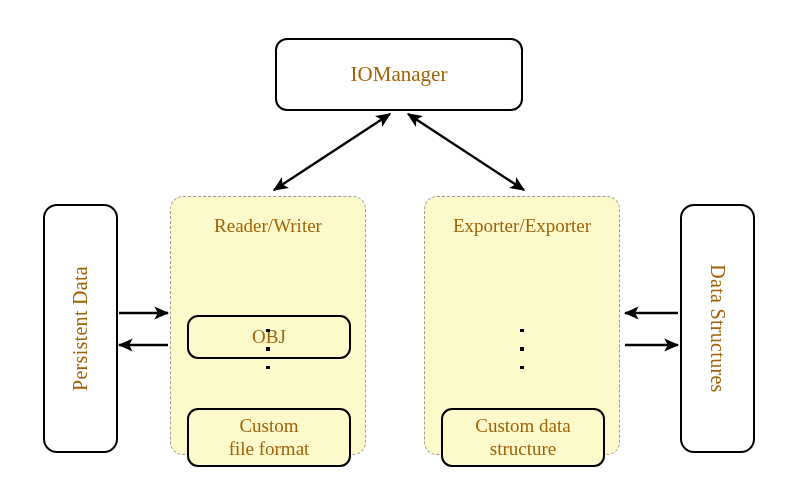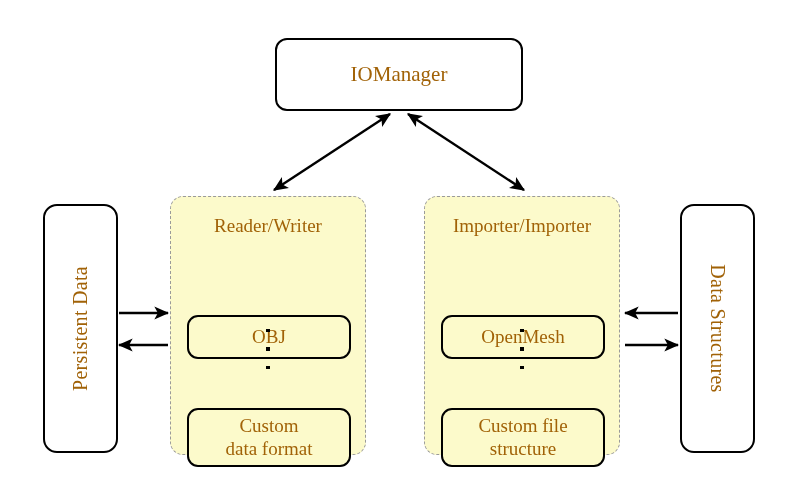--- a/index.html
+++ b/index.html
@@ -160,41 +160,38 @@
 
     <div class="vdots">
       <span></span>
         <span></span>
         <span></span>
     </div>
 
     <div class="inner-box second">
       <span>
         <span>Custom</span><br>
-        <span>data format</span>
+        <span>file format</span>
       </span>
     </div>
   </div>
 
   <div class="panel" id="panel-importerexporter">
-    <div class="panel-title">Importer/Importer</div>
-
-    <div class="inner-box first">
-      <span>OpenMesh</span>
-    </div>
+    <div class="panel-title">Exporter/Exporter</div>
+
 
     <div class="vdots">
       <span></span>
         <span></span>
         <span></span>
     </div>
 
     <div class="inner-box second">
       <span>
-        <span>Custom file</span><br>
+        <span>Custom data</span><br>
         <span>structure</span>
       </span>
     </div>
   </div>
 
   <svg id="arrows" viewBox="0 0 800 489">
     <defs>
       <marker id="ah" viewBox="0 0 10 10" refX="9.2" refY="5" markerWidth="6.2" markerHeight="6.2" orient="auto-start-reverse">
         <path d="M 0 0.6 L 10 5 L 0 9.4 L 2.4 5 Z" fill="#000000"></path>
       </marker>

